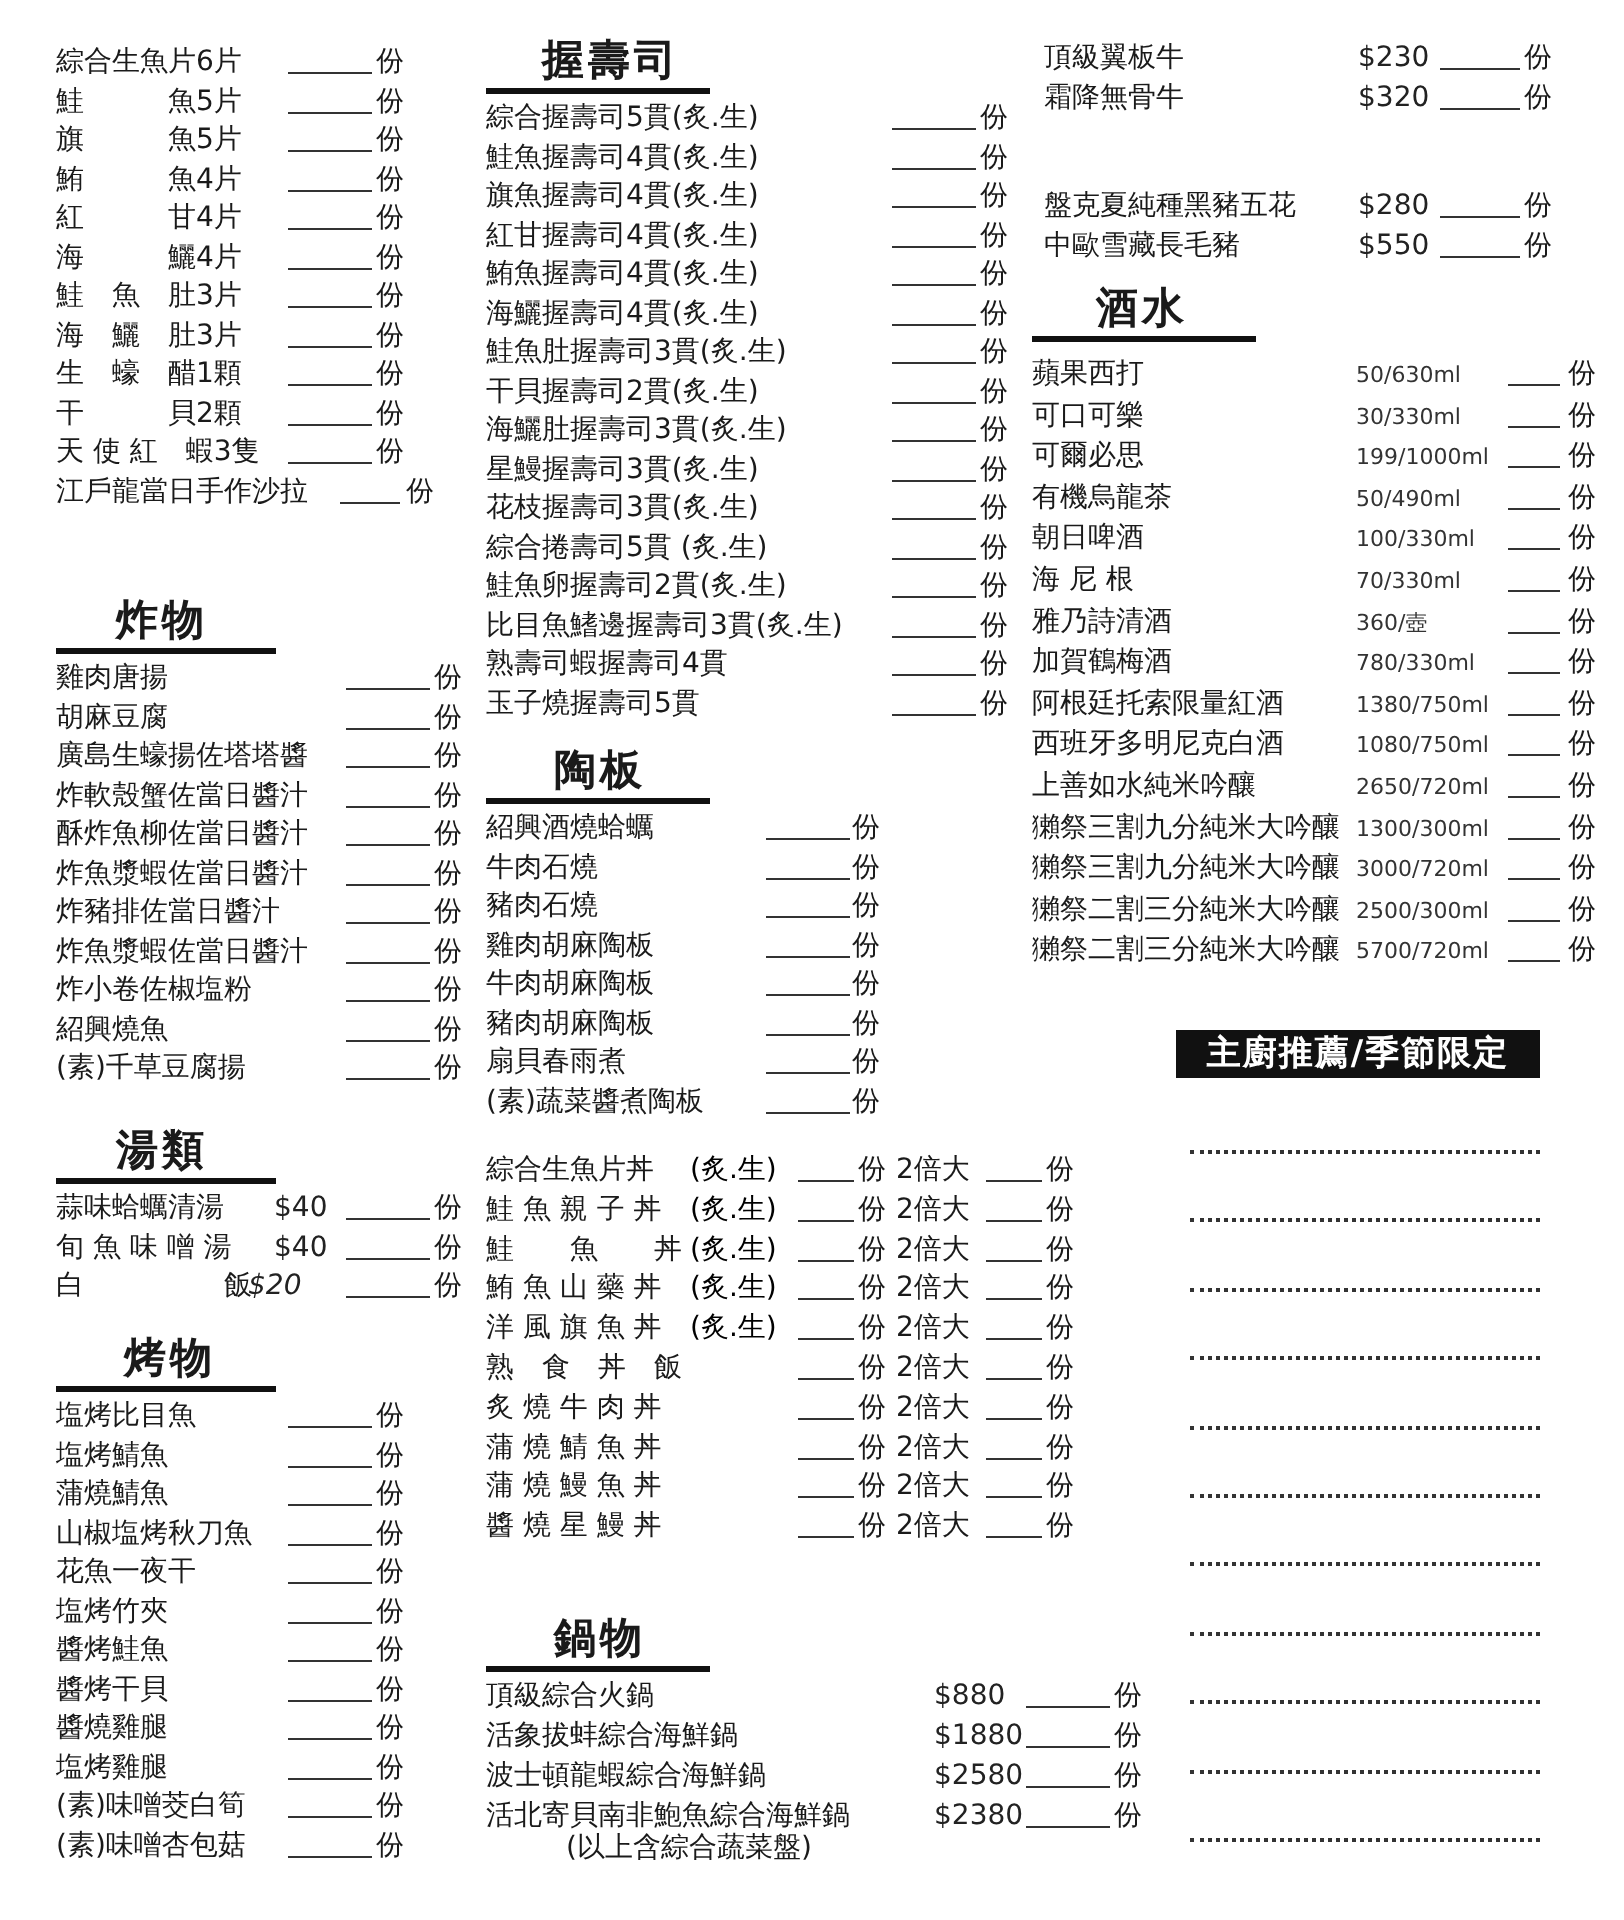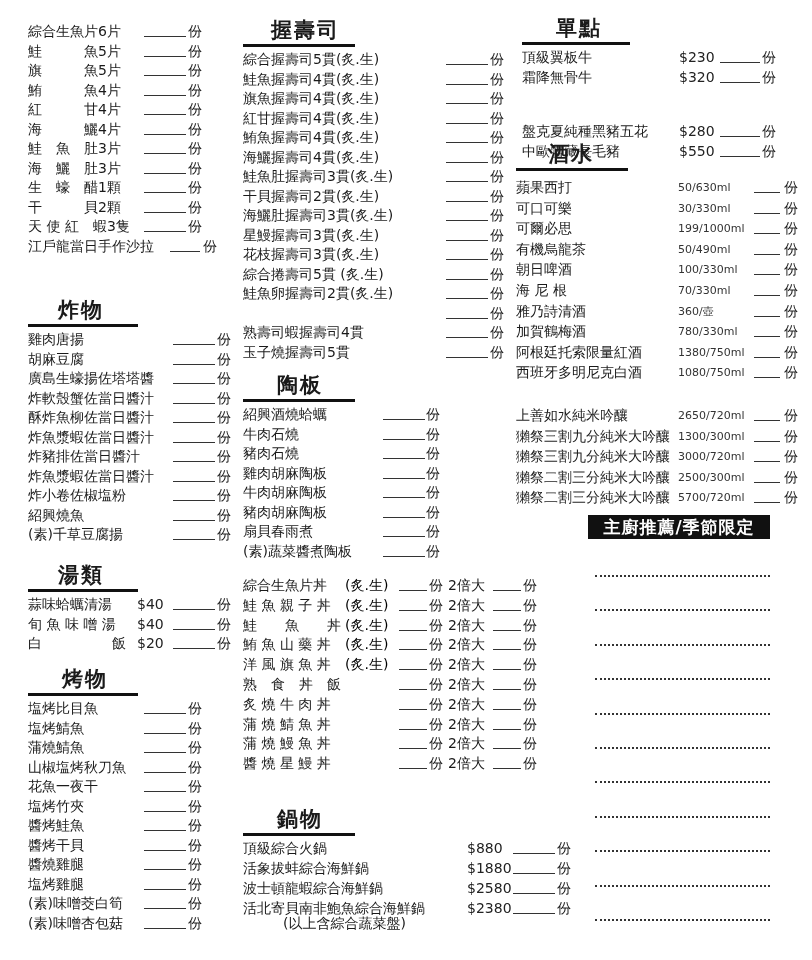--- a/index.html
+++ b/index.html
@@ -171,21 +171,21 @@
         <span class="unit" style="left:189px;">份</span>
       </div>
       <div class="row">
         <span class="name">旬 魚 味 噌 湯</span>
         <span class="price" style="left:109px;">$40</span>
         <span class="blank" style="left:145px; width:42px;"></span>
         <span class="unit" style="left:189px;">份</span>
       </div>
       <div class="row">
         <span class="name">白　　　　　飯</span>
-        <span class="price" style="left:109px;">$20</span>
+        <span class="price" style="left:96px;font-style:italic;">$20</span>
         <span class="blank" style="left:145px; width:42px;"></span>
         <span class="unit" style="left:189px;">份</span>
       </div>
     </div>
 </div>
 
 <div class="section" style="left:28px; top:665px; width:210px;">
   <div class="sec-title">
     <span class="t" style="left:34px;">烤物</span>
     <span class="rule" style="width:110px;"></span>
@@ -319,20 +319,21 @@
         <span class="name">綜合捲壽司5貫 (炙.生)</span>
         <span class="blank" style="left:203px; width:42px;"></span>
         <span class="unit" style="left:247px;">份</span>
       </div>
       <div class="row">
         <span class="name">鮭魚卵握壽司2貫(炙.生)</span>
         <span class="blank" style="left:203px; width:42px;"></span>
         <span class="unit" style="left:247px;">份</span>
       </div>
       <div class="row">
+        <span class="name">比目魚鰭邊握壽司3貫(炙.生)</span>
         <span class="blank" style="left:203px; width:42px;"></span>
         <span class="unit" style="left:247px;">份</span>
       </div>
       <div class="row">
         <span class="name">熟壽司蝦握壽司4貫</span>
         <span class="blank" style="left:203px; width:42px;"></span>
         <span class="unit" style="left:247px;">份</span>
       </div>
       <div class="row">
         <span class="name">玉子燒握壽司5貫</span>
@@ -509,24 +510,20 @@
         <span class="name">活北寄貝南非鮑魚綜合海鮮鍋</span>
         <span class="price" style="left:224px;">$2380</span>
         <span class="blank" style="left:270px; width:42px;"></span>
         <span class="unit" style="left:314px;">份</span>
       </div>
     </div>
 </div>
 <div class="note" style="left:283px; top:915px;">(以上含綜合蔬菜盤)</div>
 
 <div class="section" style="left:522px; top:14px; width:290px;">
-  <div class="sec-title">
-    <span class="t" style="left:34px;">單點</span>
-    <span class="rule" style="width:108px;"></span>
-  </div>
   <div class="rows" id="rows-alacarte">
       <div class="row" style="height: 19.5px;">
         <span class="name">頂級翼板牛</span>
         <span class="price" style="left:157px;text-align:center;">$230</span>
         <span class="blank" style="left:198px; width:40px;"></span>
         <span class="unit" style="left:240px;">份</span>
       </div>
       <div class="row" style="height: 19.5px;">
         <span class="name">霜降無骨牛</span>
         <span class="price" style="left:157px;">$320</span>
@@ -607,21 +604,21 @@
         <span class="price" style="left:162px;">1380/750ml</span>
         <span class="blank" style="left:238px; width:26px;"></span>
         <span class="unit" style="left:268px;">份</span>
       </div>
       <div class="row" style="height: 20.6px;">
         <span class="name">西班牙多明尼克白酒</span>
         <span class="price" style="left:162px;">1080/750ml</span>
         <span class="blank" style="left:238px; width:26px;"></span>
         <span class="unit" style="left:268px;">份</span>
       </div>
-      <div class="row" style="height: 20.6px; margin-top: 22px;">
+      <div class="row" style="height: 20.6px;">
         <span class="name">上善如水純米吟釀</span>
         <span class="price" style="left:162px;">2650/720ml</span>
         <span class="blank" style="left:238px; width:26px;"></span>
         <span class="unit" style="left:268px;">份</span>
       </div>
       <div class="row" style="height: 20.6px;">
         <span class="name">獺祭三割九分純米大吟釀</span>
         <span class="price" style="left:162px;">1300/300ml</span>
         <span class="blank" style="left:238px; width:26px;"></span>
         <span class="unit" style="left:268px;">份</span>

